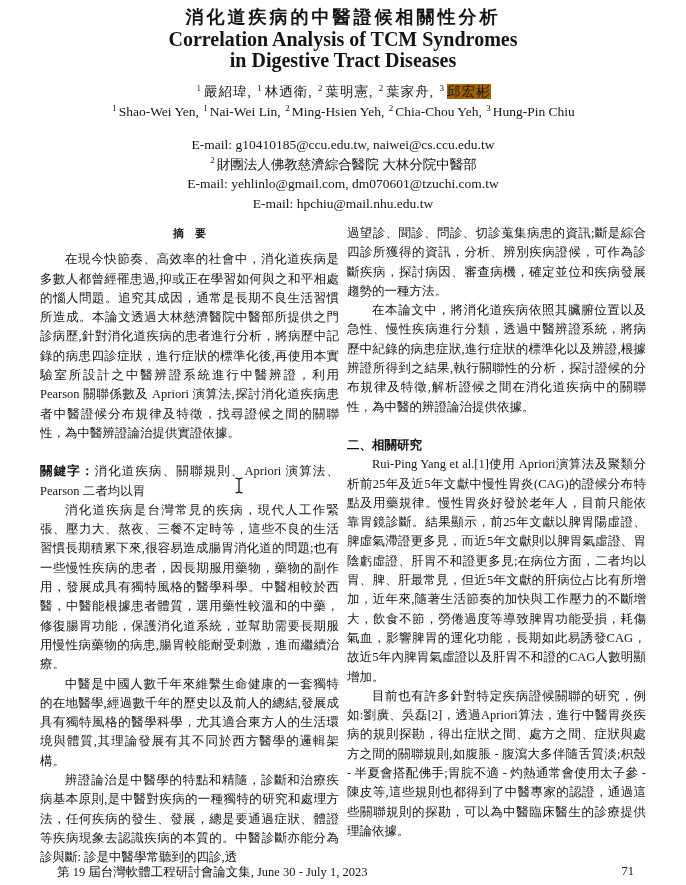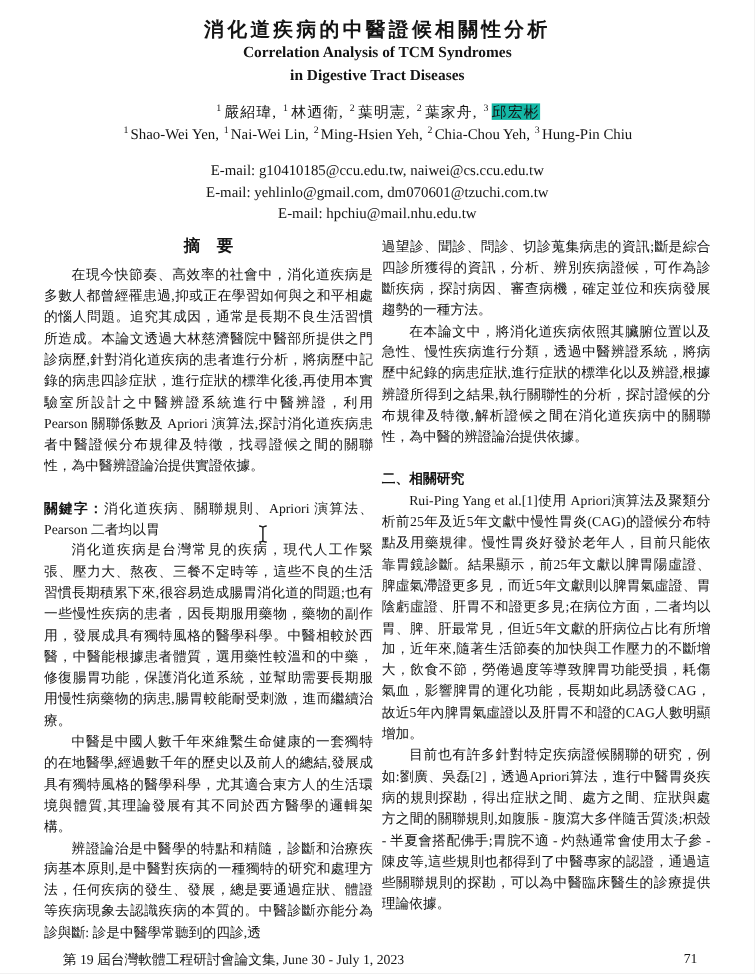--- a/index.html
+++ b/index.html
@@ -1,34 +1,34 @@
 <!DOCTYPE html>
 <html><head>
 <meta charset="utf-8">
 <style>
   html,body{margin:0;padding:0;background:#e8e8e8;}
   .page{
     position:relative; width:686px; height:885px; margin:0 auto;
     background:#ffffff; color:#141414; overflow:hidden;
     font-family:"Liberation Serif","DejaVu Serif",serif;
   }
-  .title-block{ text-align:center; padding-top:15px; }
+  .title-block{ text-align:center; padding-top:5px; }
   .title-cn{ font-size:18px; font-weight:bold; letter-spacing:3px; line-height:24px; }
-  .title-en{ font-size:14px; font-weight:bold; line-height:20.5px; }
+  .title-en{ font-size:20px; font-weight:bold; line-height:20.5px; }
   .authors-cn{ text-align:center; margin-top:13px; font-size:13.5px; letter-spacing:1px; }
   .authors-en{ text-align:center; margin-top:3px; font-size:13.5px; }
   sup{ font-size:9px; vertical-align:super; line-height:0; margin:0 2px 0 1px; }
-  .selected{ background:#14b8a6; }
+  .selected{ background:#a16207; }
   .affiliations{ text-align:center; margin-top:15px; font-size:13.5px; line-height:19.5px; }
   .columns{
     display:flex; gap:8px; padding:0 40px; margin-top:11px;
     font-size:12.5px; line-height:19.3px; text-align:justify;
   }
   .col{ width:299px; overflow:hidden; }
-  .abstract-heading{ text-align:center; font-weight:bold; font-size:15px; margin-bottom:7px; }
+  .abstract-heading{ text-align:center; font-weight:bold; font-size:11px; margin-bottom:7px; }
   p{ margin:0; }
   p.ind{ text-indent:2em; }
   .keywords{ margin-top:19px; }
   .kw-label{ font-weight:bold; }
   .sec-heading{ font-weight:bold; margin-top:8px; }
   .sec-heading.gap{ margin-top:19px; }
   .footer{
     position:absolute; left:0; right:0; bottom:4px;
     display:flex; justify-content:space-between;
     padding:0 52px 0 57px; font-size:12.5px;
@@ -58,20 +58,21 @@
   <div class="authors-en">
     <span class="author"><sup>1</sup><span>Shao-Wei Yen,</span></span>
     <span class="author"><sup>1</sup><span>Nai-Wei Lin,</span></span>
     <span class="author"><sup>2</sup><span>Ming-Hsien Yeh,</span></span>
     <span class="author"><sup>2</sup><span>Chia-Chou Yeh,</span></span>
     <span class="author"><sup>3</sup><span>Hung-Pin Chiu</span></span>
   </div>
 
   <div class="affiliations">
     <div><span>E-mail: g10410185@ccu.edu.tw, naiwei@cs.ccu.edu.tw</span></div>
+    <div><sup>2</sup><span>財團法人佛教慈濟綜合醫院 大林分院中醫部</span></div>
     <div><span>E-mail: yehlinlo@gmail.com, dm070601@tzuchi.com.tw</span></div>
     <div><span>E-mail: hpchiu@mail.nhu.edu.tw</span></div>
   </div>
 
   <div class="columns">
     <div class="col">
       <div class="abstract-heading">摘　要</div>
       <p class="ind">在現今快節奏、高效率的社會中，消化道疾病是多數人都曾經罹患過,抑或正在學習如何與之和平相處的惱人問題。追究其成因，通常是長期不良生活習慣所造成。本論文透過大林慈濟醫院中醫部所提供之門診病歷,針對消化道疾病的患者進行分析，將病歷中記錄的病患四診症狀，進行症狀的標準化後,再使用本實驗室所設計之中醫辨證系統進行中醫辨證，利用 Pearson 關聯係數及 Apriori 演算法,探討消化道疾病患者中醫證候分布規律及特徵，找尋證候之間的關聯性，為中醫辨證論治提供實證依據。</p>
       <p class="keywords"><span class="kw-label">關鍵字：</span><span>消化道疾病、關聯規則、Apriori 演算法、Pearson 二者均以胃</span></p>
       <p class="ind">消化道疾病是台灣常見的疾病，現代人工作緊張、壓力大、熬夜、三餐不定時等，這些不良的生活習慣長期積累下來,很容易造成腸胃消化道的問題;也有一些慢性疾病的患者，因長期服用藥物，藥物的副作用，發展成具有獨特風格的醫學科學。中醫相較於西醫，中醫能根據患者體質，選用藥性較溫和的中藥，修復腸胃功能，保護消化道系統，並幫助需要長期服用慢性病藥物的病患,腸胃較能耐受刺激，進而繼續治療。</p>

